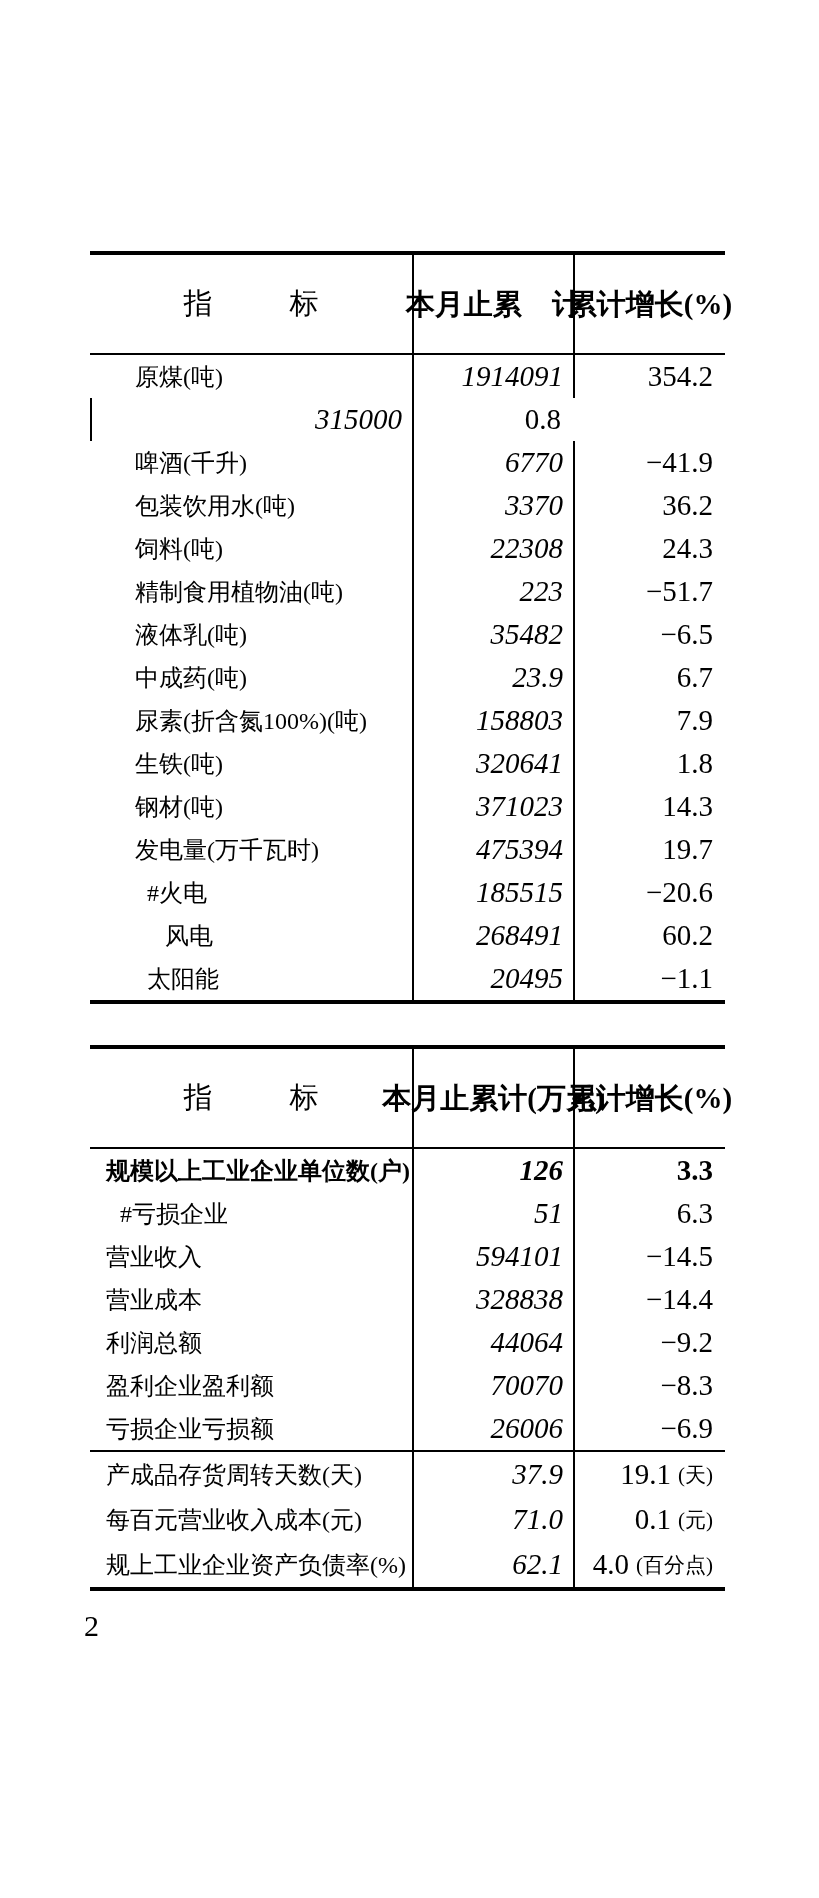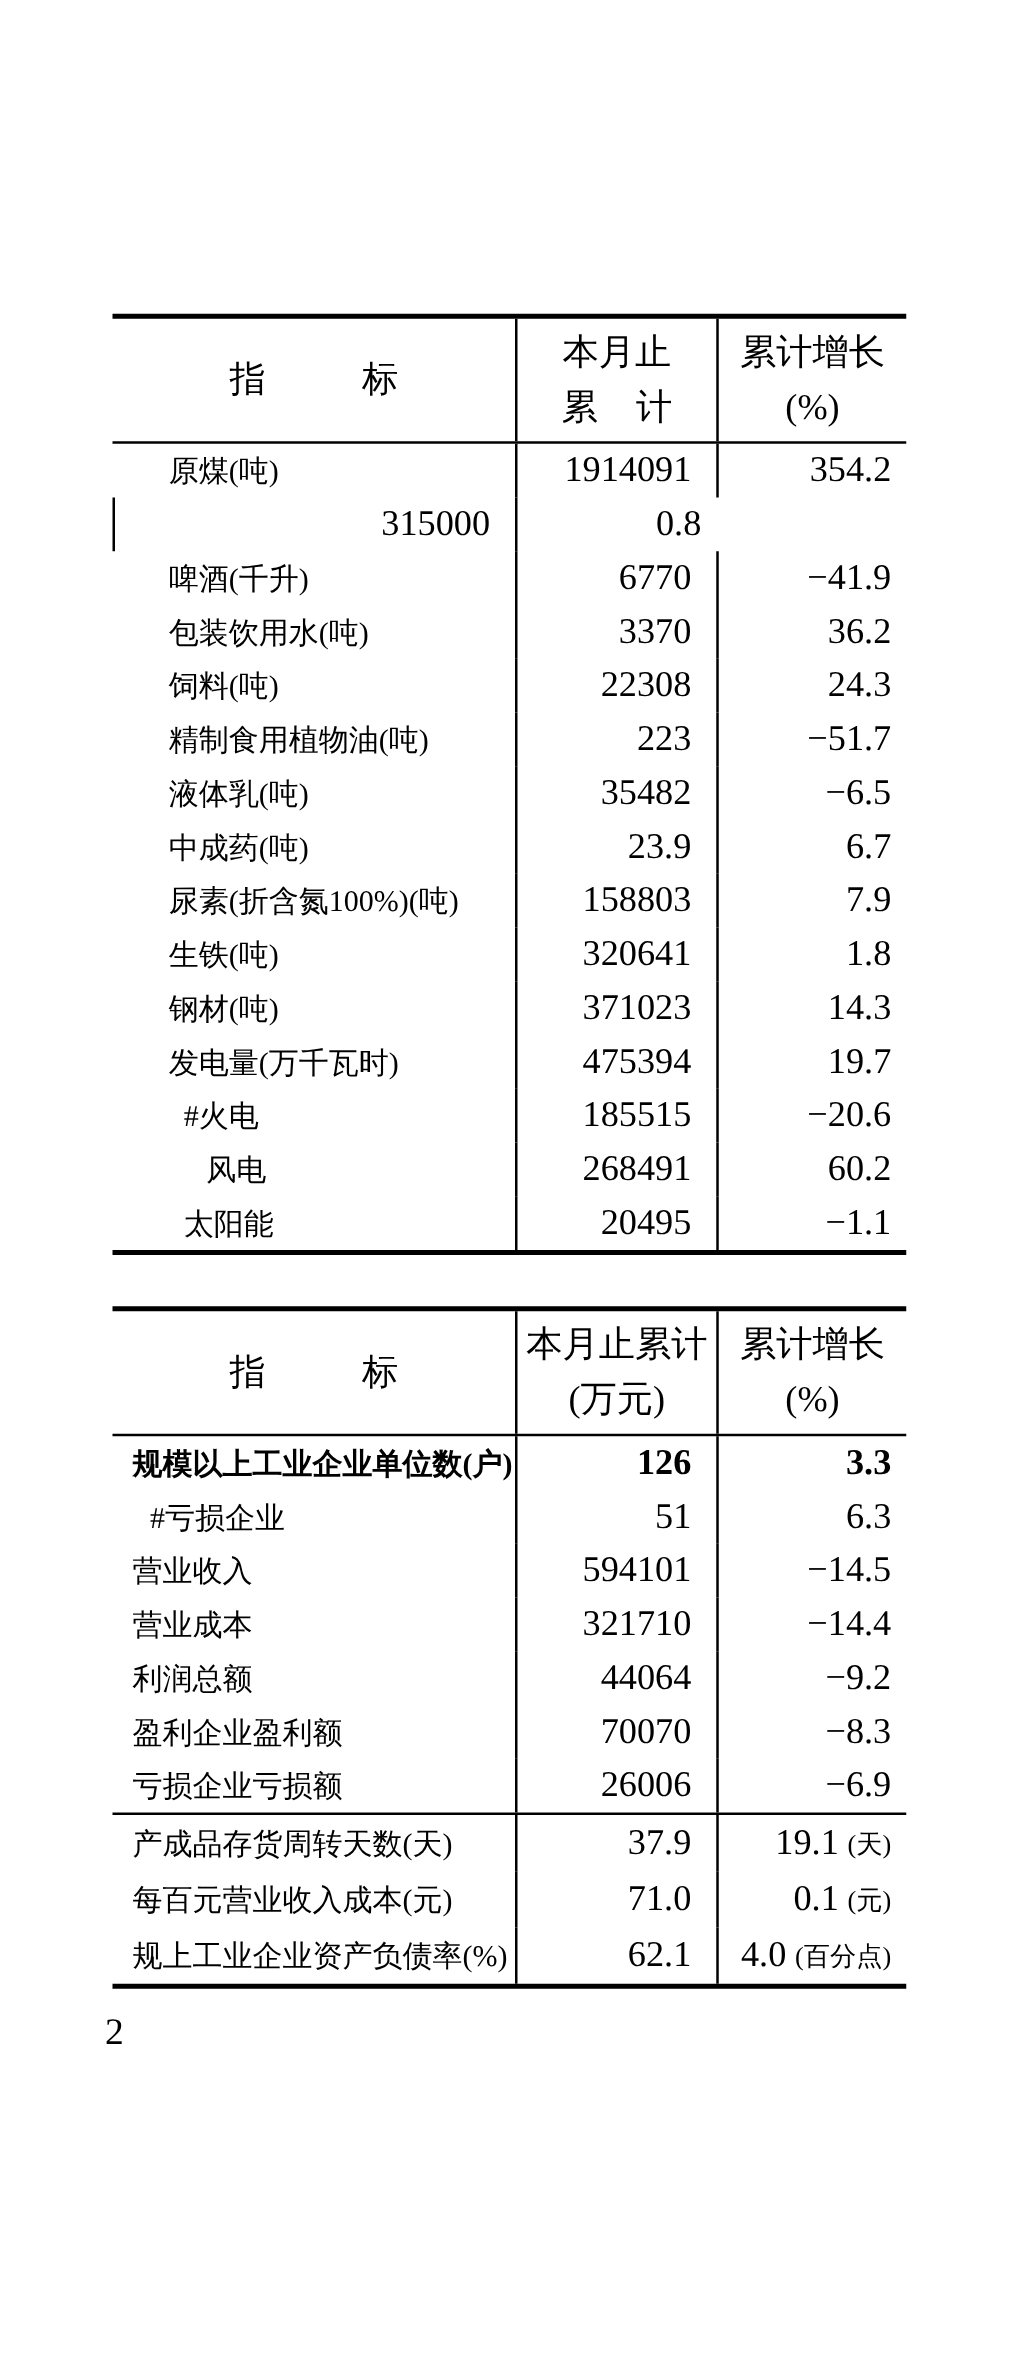--- a/index.html
+++ b/index.html
@@ -5,33 +5,33 @@
   html,body{margin:0;padding:0;background:#fff;}
   body{width:819px;height:1898px;font-family:"Liberation Serif","DejaVu Serif",serif;color:#000;overflow:hidden;}
   .page{position:relative;width:819px;height:1898px;background:#fff;}
 
   .tbl{margin-left:90px;width:635px;border-top:4px solid #000;border-bottom:4px solid #000;box-sizing:content-box;text-align:right;}
   .t1{margin-top:251px;}
   .t2{margin-top:41px;}
 
   .thead{display:grid;grid-template-columns:322px 161px 152px;border-bottom:2px solid #000;height:98px;}
   .hc1{display:flex;align-items:center;justify-content:center;font-size:29px;white-space:pre;word-spacing:12px;}
-  .hc2,.hc3{border-left:2px solid #000;display:flex;flex-direction:column;align-items:center;justify-content:center;font-size:29px;line-height:44px;box-sizing:border-box;}
+  .hc2,.hc3{border-left:2px solid #000;display:flex;flex-direction:row;align-items:center;justify-content:center;font-size:29px;line-height:44px;box-sizing:border-box;font-weight:bold;}
   .hline{white-space:pre;}
   .t1 .hc2 .l2{word-spacing:8px;}
 
   .row{display:grid;grid-template-columns:322px 161px 152px;height:43px;}
   .units .row{height:45px;}
   .c1{display:flex;align-items:center;font-size:24px;padding-left:45px;box-sizing:border-box;white-space:pre;}
   .t2 .c1{padding-left:16px;}
   .t1 .ind1 .c1{padding-left:57px;}
   .t1 .ind2 .c1{padding-left:75px;}
   .t2 .ind1 .c1{padding-left:30px;}
   .c2,.c3{border-left:2px solid #000;display:flex;align-items:center;justify-content:flex-end;font-size:29px;box-sizing:border-box;}
-  .c2{padding-right:20px;}
+  .c2{padding-right:10px;font-style:italic;}
   .c3{padding-right:12px;padding-left:36px;}
   .bold{font-weight:bold;}
   .unit{font-size:21px;margin-left:7px;white-space:pre;}
   .units{border-top:2px solid #000;}
 
   .pagenum{margin:18px 0 0 84px;font-size:30px;}
 </style>
 </head>
 <body>
 
@@ -186,21 +186,21 @@
         </div>
         <div class="row">
           <div class="c1">营业收入</div>
           <div class="c2 num">594101</div>
           <div class="c3 num">
             <div class="gv">−14.5</div>
           </div>
         </div>
         <div class="row">
           <div class="c1">营业成本</div>
-          <div class="c2 num">321710</div>
+          <div class="c2 num">328838</div>
           <div class="c3 num">
             <div class="gv">−14.4</div>
           </div>
         </div>
         <div class="row">
           <div class="c1">利润总额</div>
           <div class="c2 num">44064</div>
           <div class="c3 num">
             <div class="gv">−9.2</div>
           </div>

